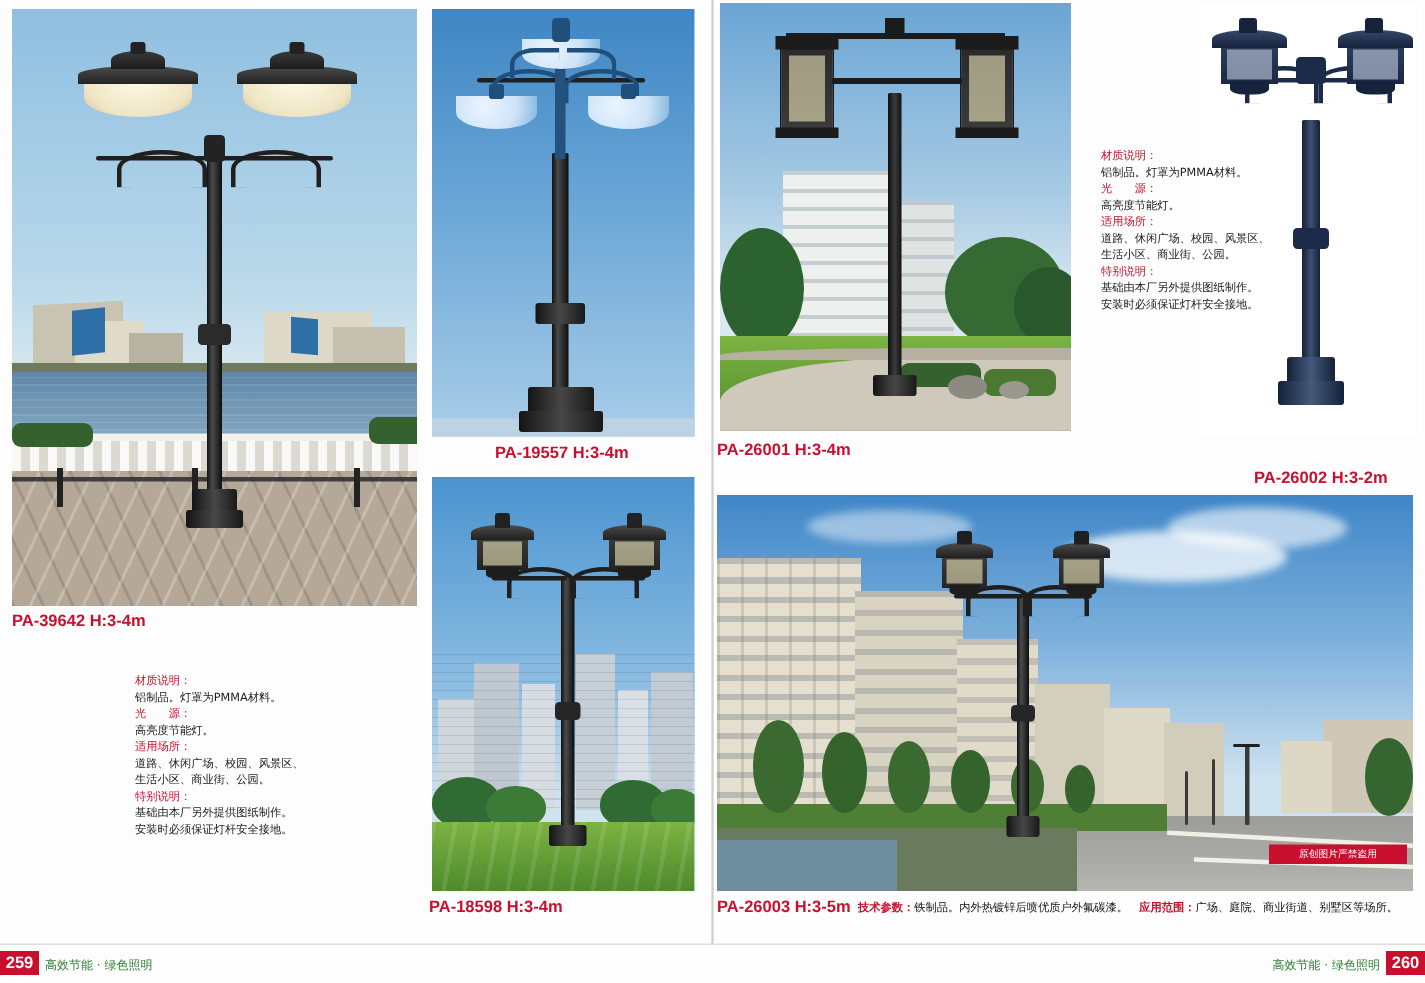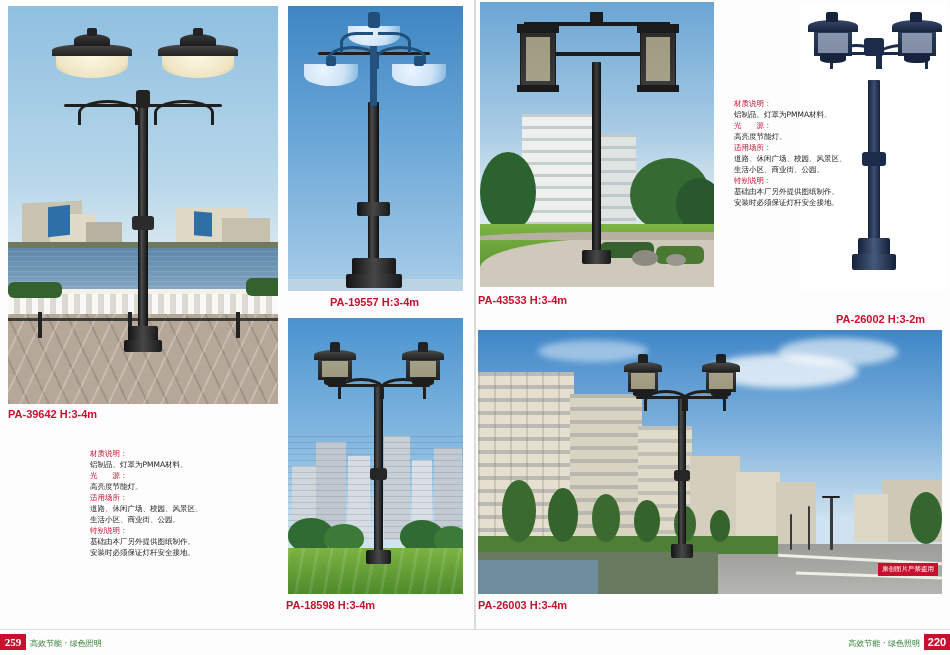--- a/index.html
+++ b/index.html
@@ -330,21 +330,21 @@
       <div class="lantern-glass" style="left:5px;top:6px;width:24px;height:44px;"></div>
       <div style="position:absolute;left:-4px;top:-7px;width:42px;height:9px;background:#1b1b1b;"></div>
       <div style="position:absolute;left:-4px;top:54px;width:42px;height:7px;background:#1b1b1b;"></div>
     </div>
     <div class="lantern" style="left:160px; top:28px; width:34px; height:58px;">
       <div class="lantern-glass" style="left:5px;top:6px;width:24px;height:44px;"></div>
       <div style="position:absolute;left:-4px;top:-7px;width:42px;height:9px;background:#1b1b1b;"></div>
       <div style="position:absolute;left:-4px;top:54px;width:42px;height:7px;background:#1b1b1b;"></div>
     </div>
   </div>
-  <div class="cap" style="left:478px; top:294px;">PA-43533 H:3-4m</div>
+  <div class="cap" style="left:478px; top:294px;">PA-26001 H:3-4m</div>
 
   <div class="photo" style="left:800px; top:2px; width:148px; height:288px; background:#ffffff;">
 
     <div class="pole" style="left:68px; top:78px; width:12px; height:170px; background:linear-gradient(to right,#14213a,#3c5070,#14213a);"></div>
     <div class="base" style="left:58px; top:236px; width:32px; height:18px; background:linear-gradient(to right,#14213a,#46597a,#14213a);"></div>
     <div class="base" style="left:52px; top:252px; width:44px; height:16px; background:linear-gradient(to right,#14213a,#46597a,#14213a);"></div>
     <div style="position:absolute;left:62px;top:150px;width:24px;height:14px;background:#1b2b49;border-radius:3px;"></div>
 
     <div class="arm" style="left:22px; top:50px; width:52px; background:#1b2b49;"></div>
     <div class="arm" style="left:76px; top:50px; width:52px; background:#1b2b49;"></div>
@@ -441,28 +441,31 @@
       <div style="position:absolute;left:9px;top:34px;width:20px;height:7px;background:#1d1d1d;border-radius:0 0 40% 40%;"></div>
     </div>
     <div class="lamp-head" style="left:224px; top:26px; width:38px; height:44px;">
       <div style="position:absolute;left:4px;top:14px;width:30px;height:22px;background:linear-gradient(to bottom,#3b3b3b,#242424);"></div>
       <div class="lantern-glass" style="left:7px;top:17px;width:24px;height:16px;"></div>
       <div style="position:absolute;left:0px;top:6px;width:38px;height:10px;background:linear-gradient(to bottom,#4c4c4c,#1f1f1f);border-radius:50% 50% 0 0;"></div>
       <div style="position:absolute;left:14px;top:-2px;width:10px;height:9px;background:#1f1f1f;border-radius:2px 2px 0 0;"></div>
       <div style="position:absolute;left:9px;top:34px;width:20px;height:7px;background:#1d1d1d;border-radius:0 0 40% 40%;"></div>
     </div>
 
-    <div style="position:absolute;right:4px;bottom:18px;background:#c8102e;color:#fff;font-size:6.5px;padding:2px 4px;font-family:'DejaVu Sans',sans-serif;white-space:nowrap;">
+    <div style="position:absolute;right:4px;bottom:18px;background:#c8102e;color:#fff;font-size:6.5px;padding:2px 20px;font-family:'DejaVu Sans',sans-serif;white-space:nowrap;">
       <span>原创图片严禁盗用</span>
     </div>
   </div>
-  <div class="cap" style="left:478px; top:599px;">PA-26003 H:3-4m</div>
-
+  <div class="cap" style="left:478px; top:599px;">PA-26003 H:3-5m</div>
+
+  <div class="technote" style="left:572px; top:600px;">
+    <span class="lbl">技术参数：</span><span>铁制品。内外热镀锌后喷优质户外氟碳漆。</span>　<span class="lbl2">应用范围：</span><span>广场、庭院、商业街道、别墅区等场所。</span>
+  </div>
 
   <div class="footline"></div>
 
-  <div class="pgnum" style="left:0px;font-family:Liberation Serif, serif;">259</div>
+  <div class="pgnum" style="left:0px;">259</div>
   <div class="pgtxt" style="left:30px;">高效节能 · 绿色照明</div>
 
-  <div class="pgnum" style="right:0px;">220</div>
+  <div class="pgnum" style="right:0px;">260</div>
   <div class="pgtxt" style="right:30px;">高效节能 · 绿色照明</div>
 
 </div>
 
 </body></html>

